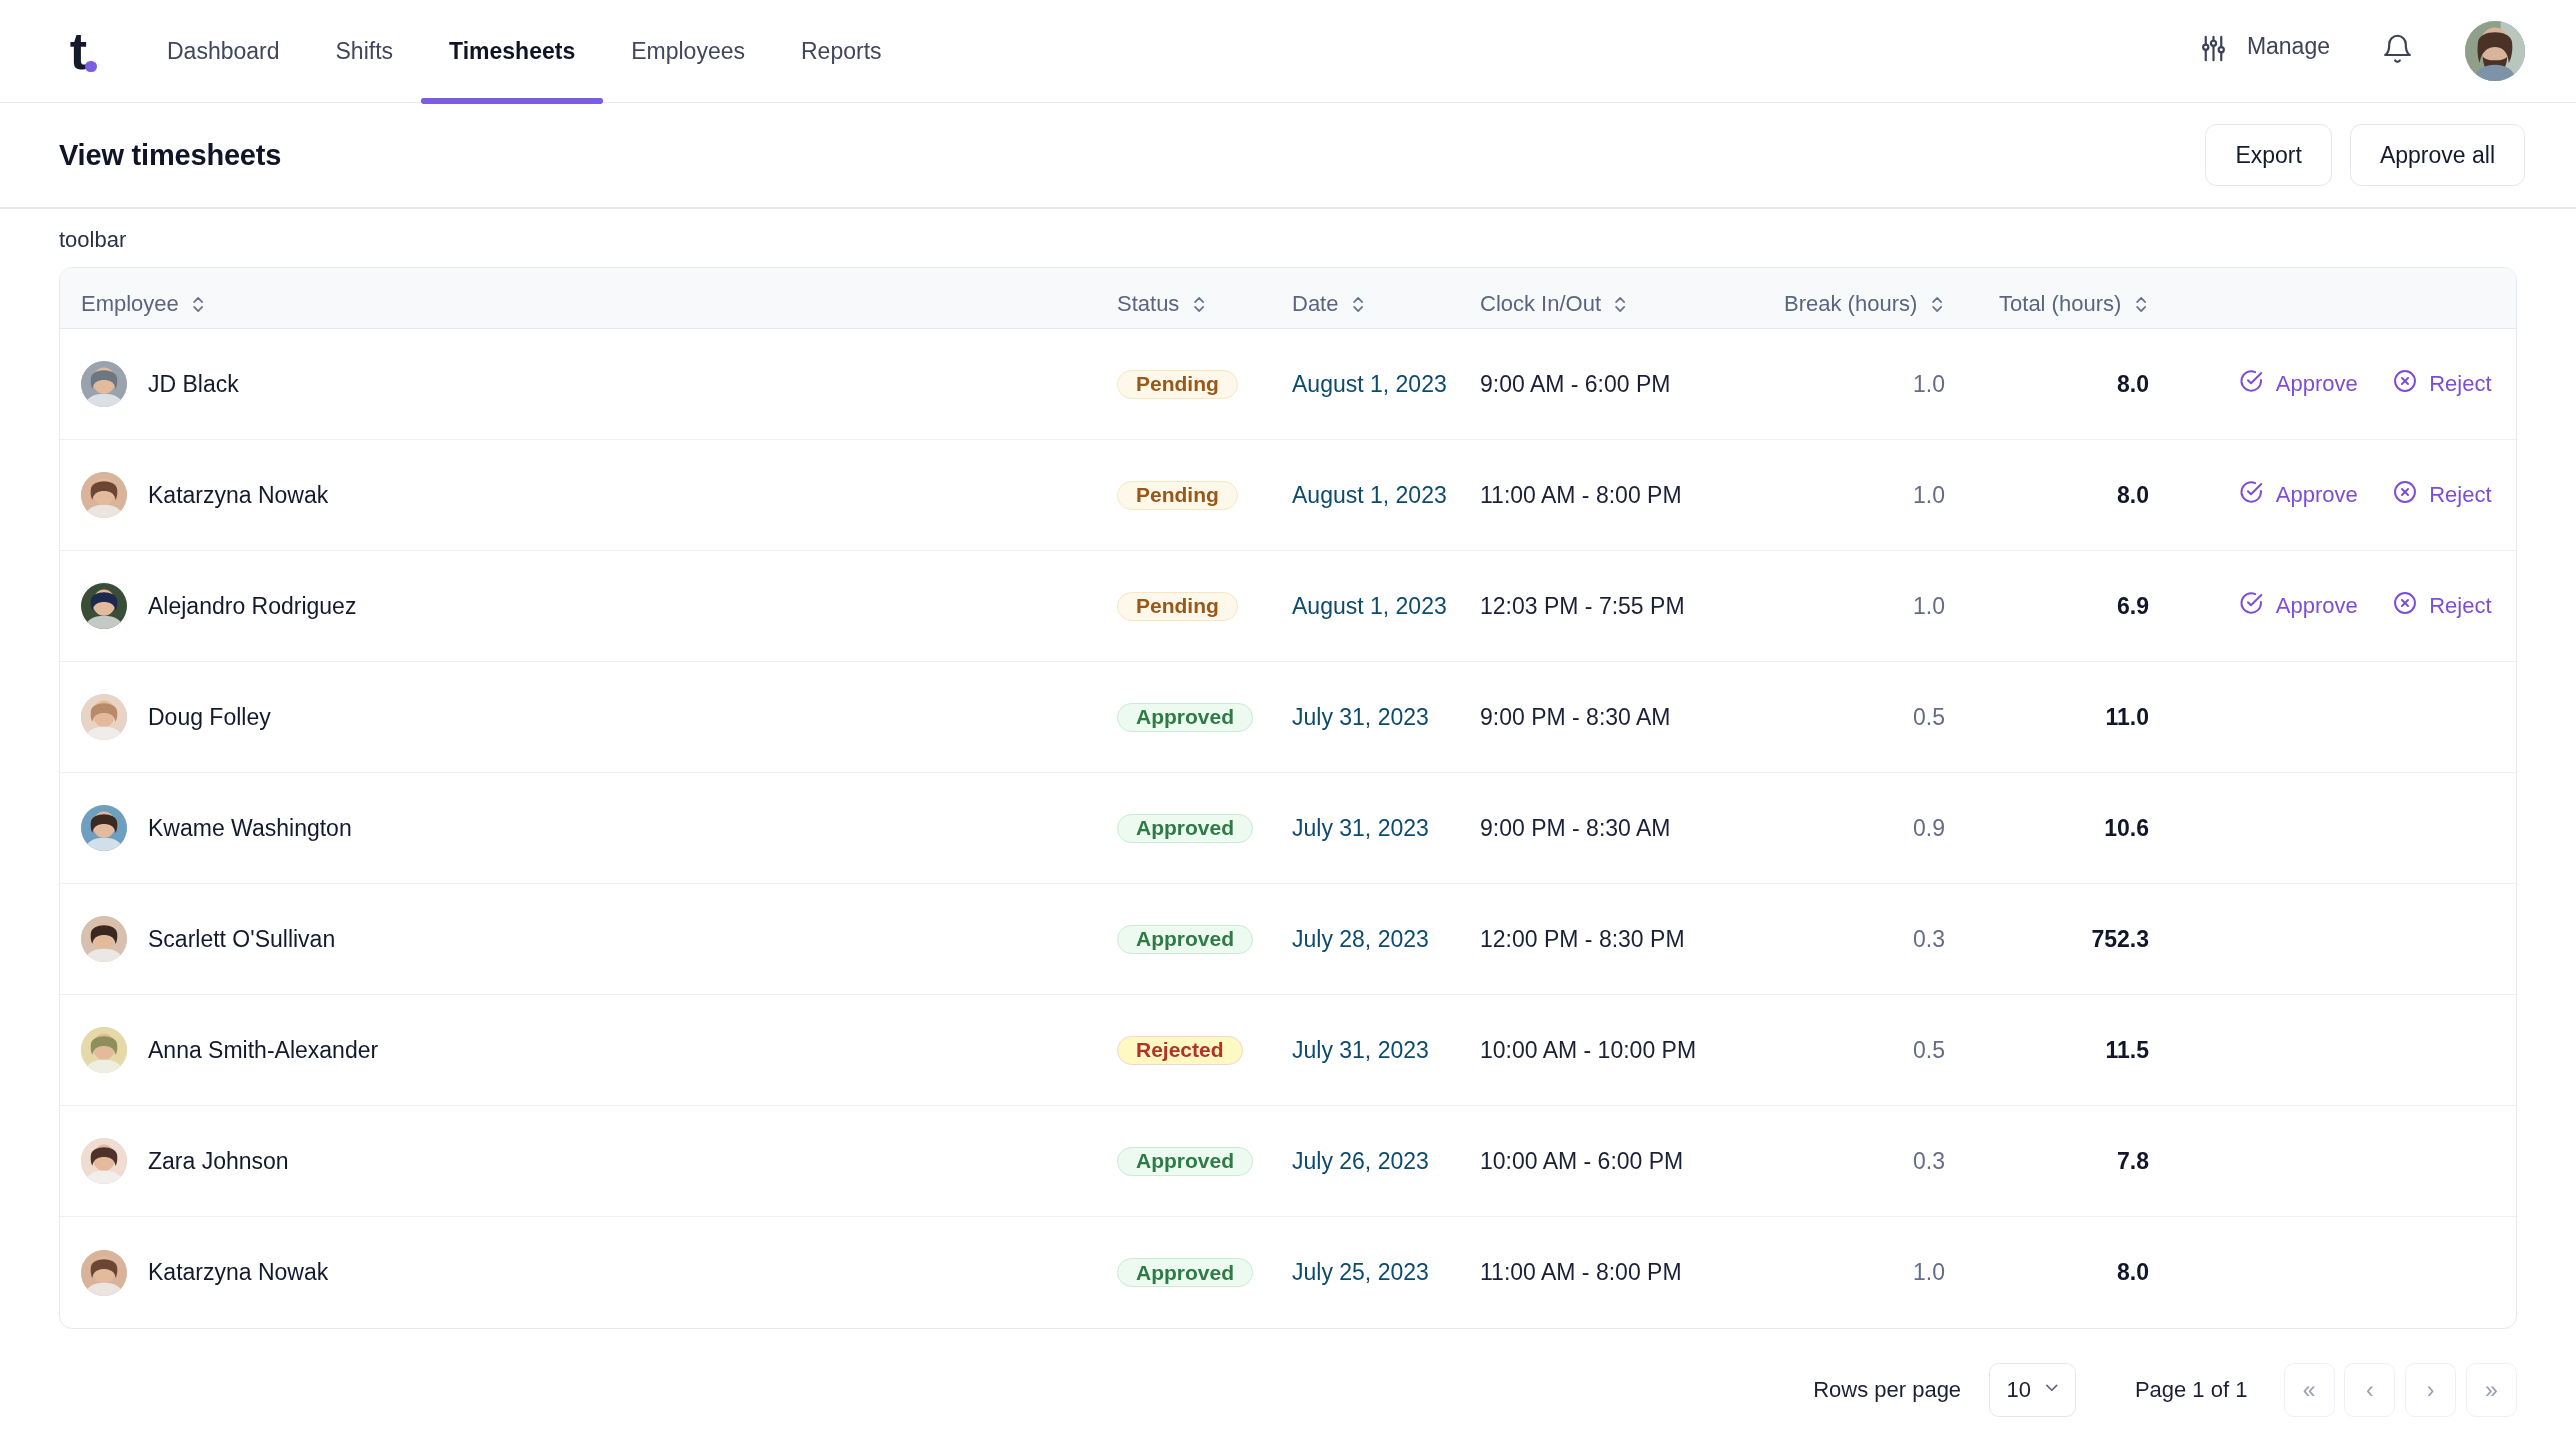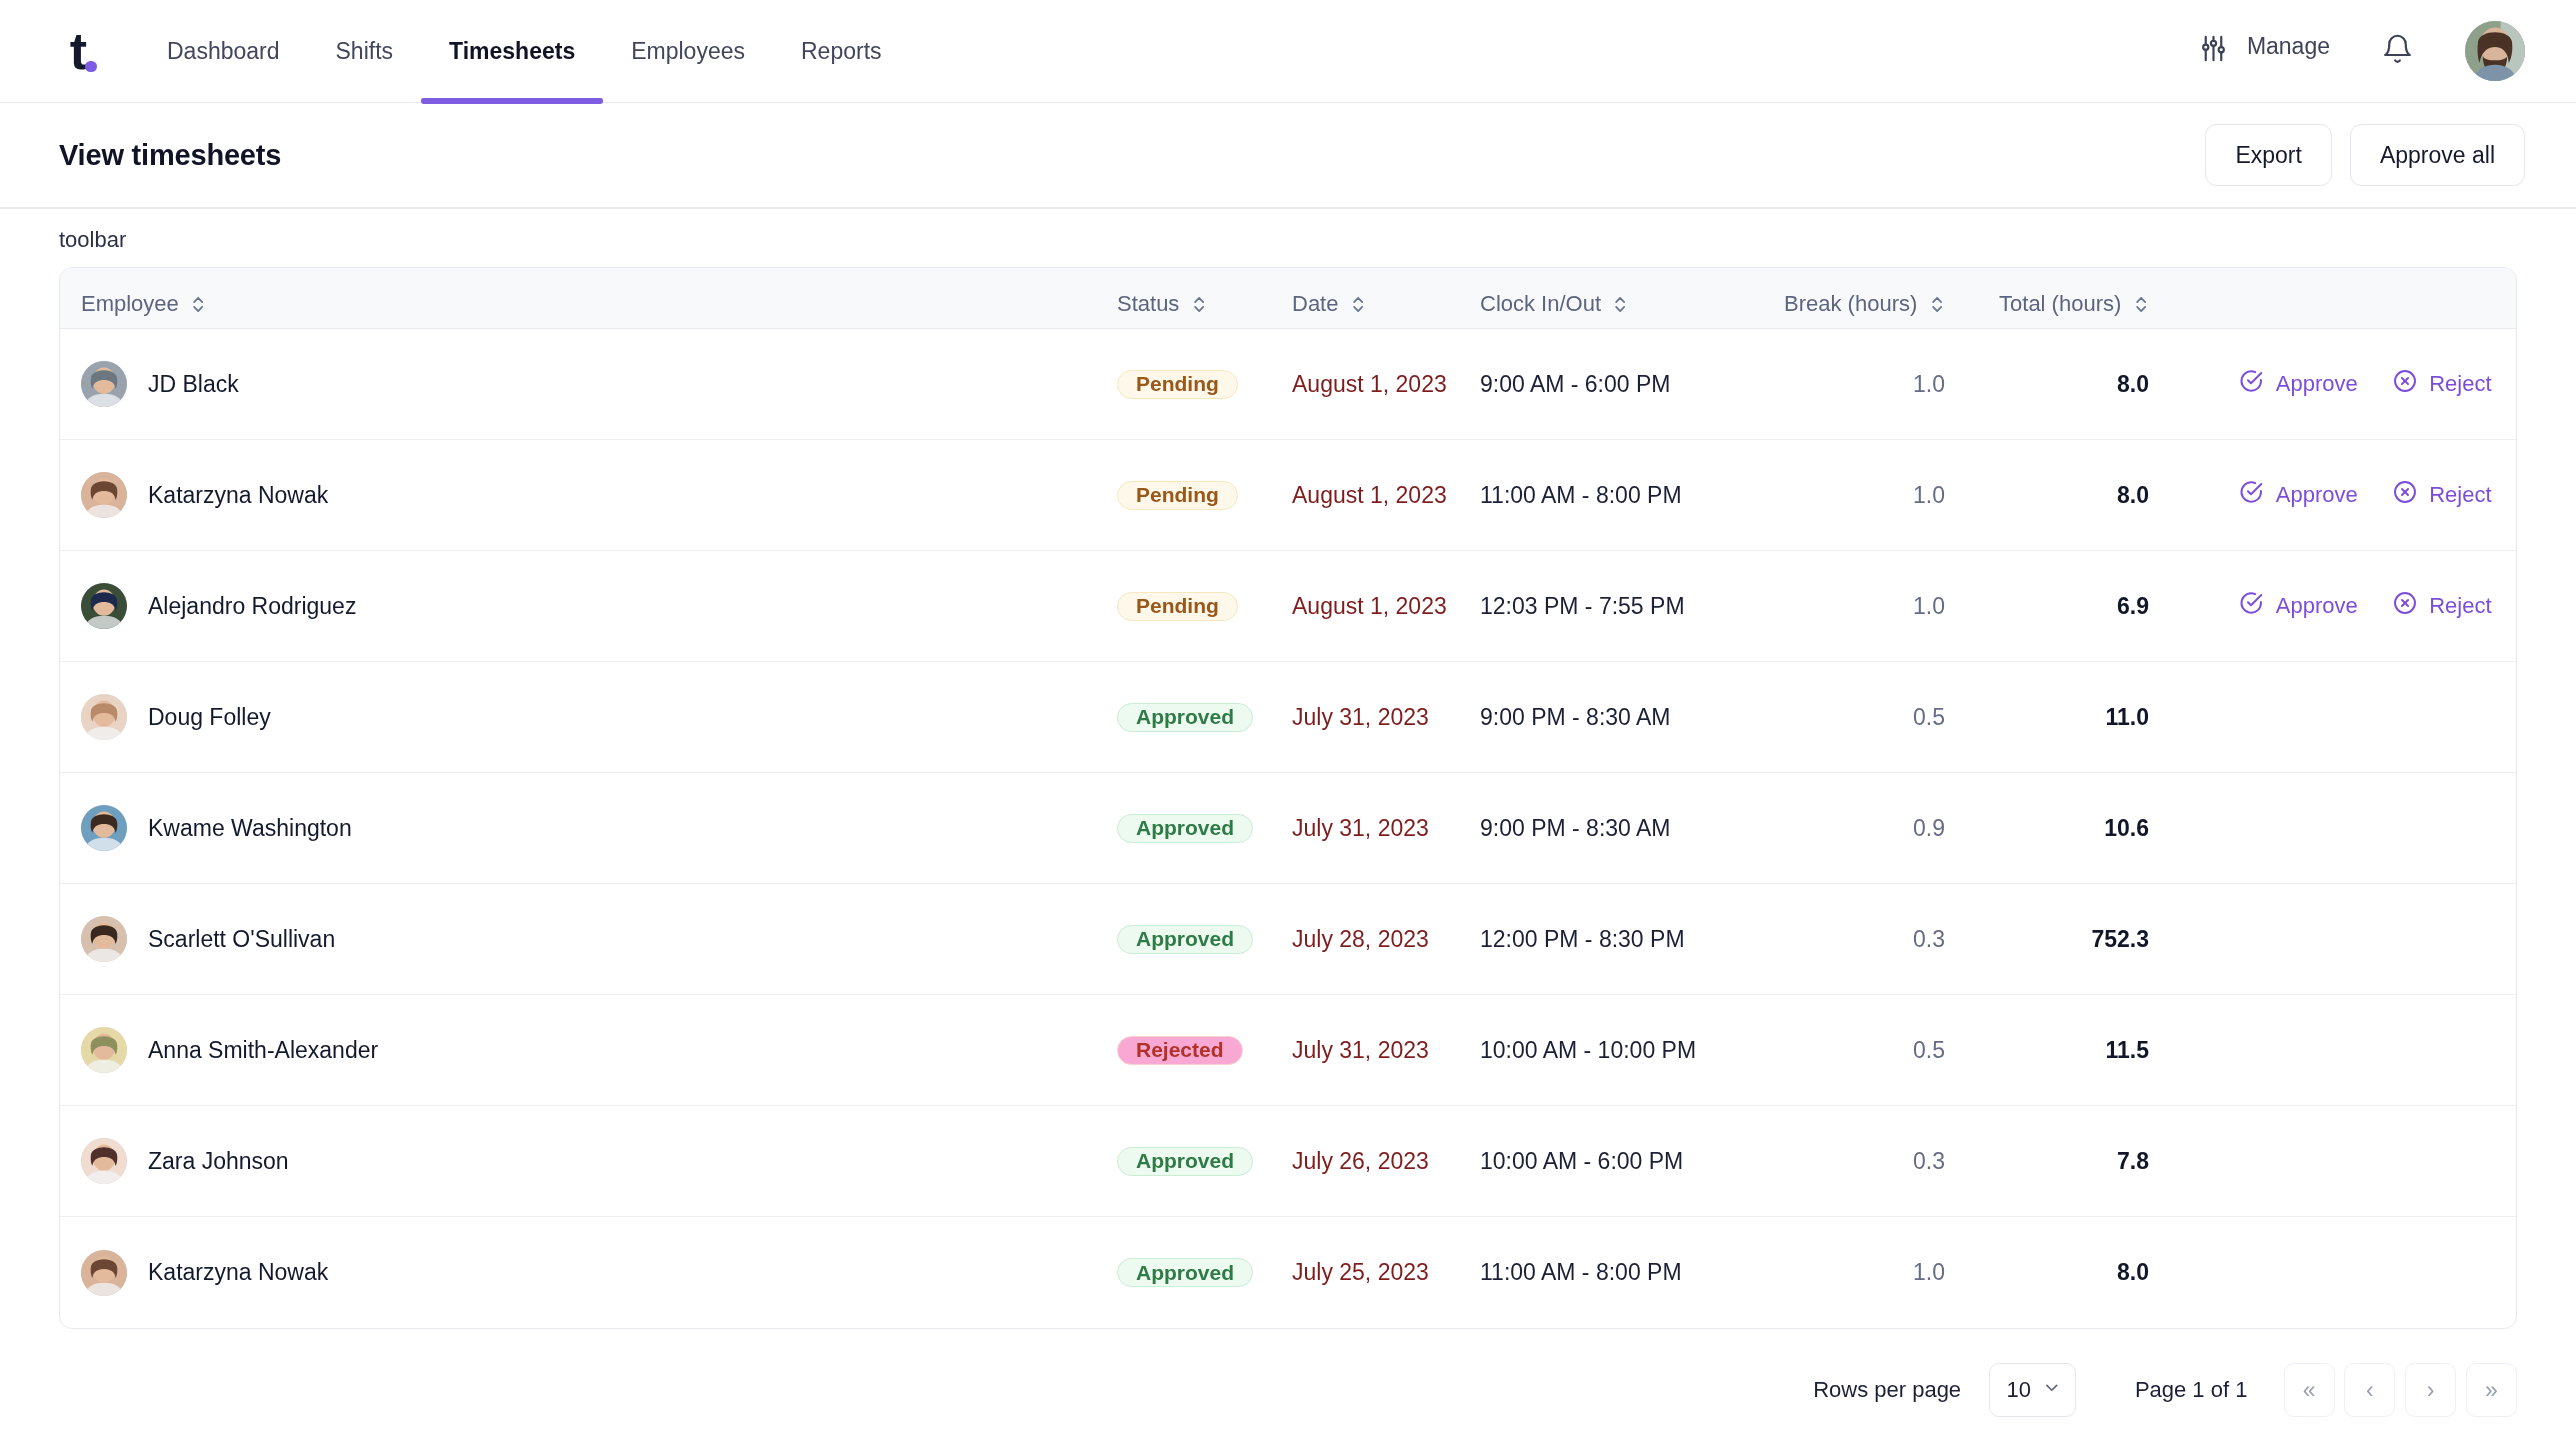--- a/index.html
+++ b/index.html
@@ -154,23 +154,23 @@
     display: inline-flex; align-items: center; justify-content: center;
     height: 29px;
     padding: 0 18px;
     border-radius: 19.6px;
     font-size: 21px;
     font-weight: 700;
     white-space: nowrap;
   }
   .badge.pending  { background: #fdf8ea; border: 1.6px solid #f6e7bf; color: #9a5718; }
   .badge.approved { background: #edfaf0; border: 1.6px solid #c9ecd4; color: #2e7b46; }
-  .badge.rejected { background: #f9a8d4; border: 1.6px solid #f6d3d0; color: #b03229; }
-
-  .c-date  { color: #7f1d1d; margin-left: 20px; }
+  .badge.rejected { background: #fef9c3; border: 1.6px solid #f6d3d0; color: #b03229; }
+
+  .c-date  { color: #0c4a6e; margin-left: 20px; }
   .c-clock { color: #1b2036; }
   .c-break { text-align: right; color: #646c86; padding-right: 0; }
   .c-total { text-align: right; font-weight: 700; color: #111628; }
 
   .c-act { padding-right: 24.5px; }
   .acts { display: flex; justify-content: flex-end; align-items: center; gap: 34px; }
   .act {
     display: inline-flex; align-items: center; gap: 11.4px;
     color: #7c4ddb;
     font-size: 22px;

